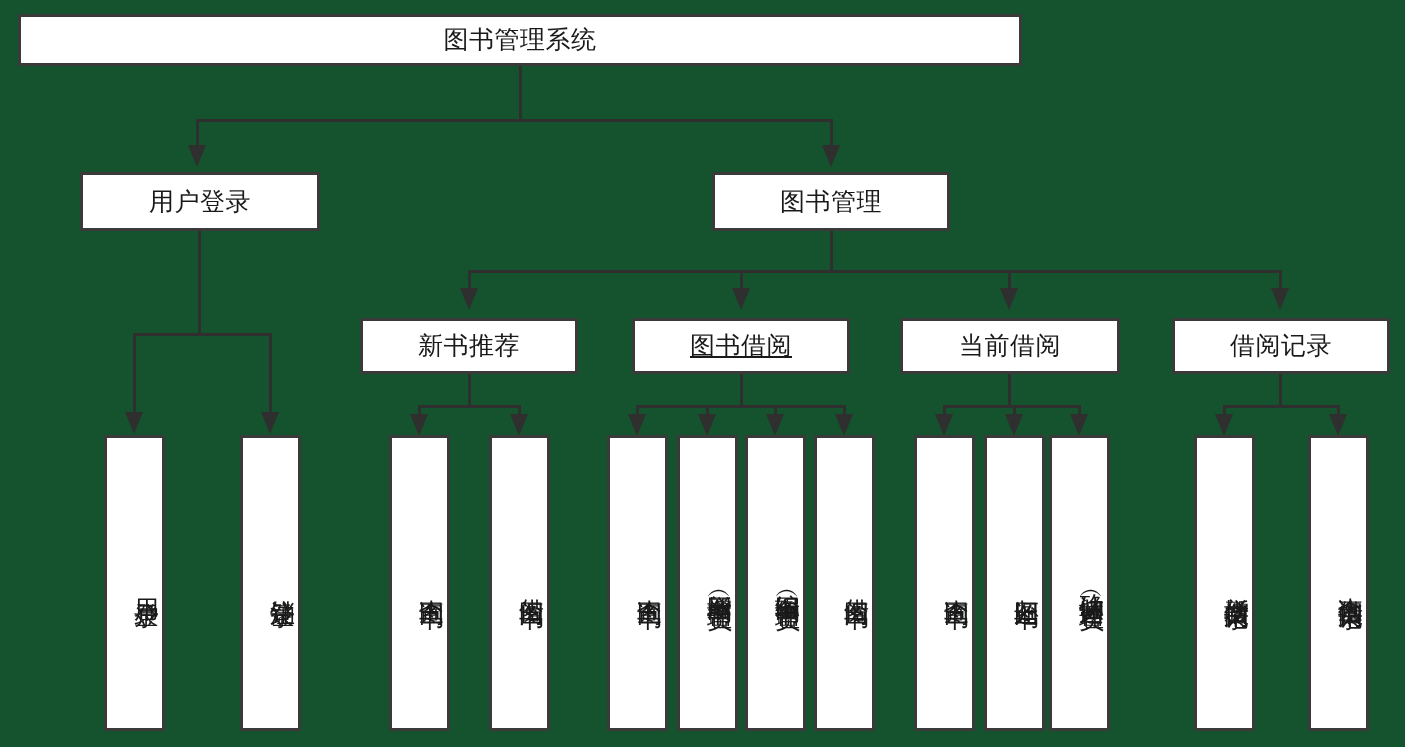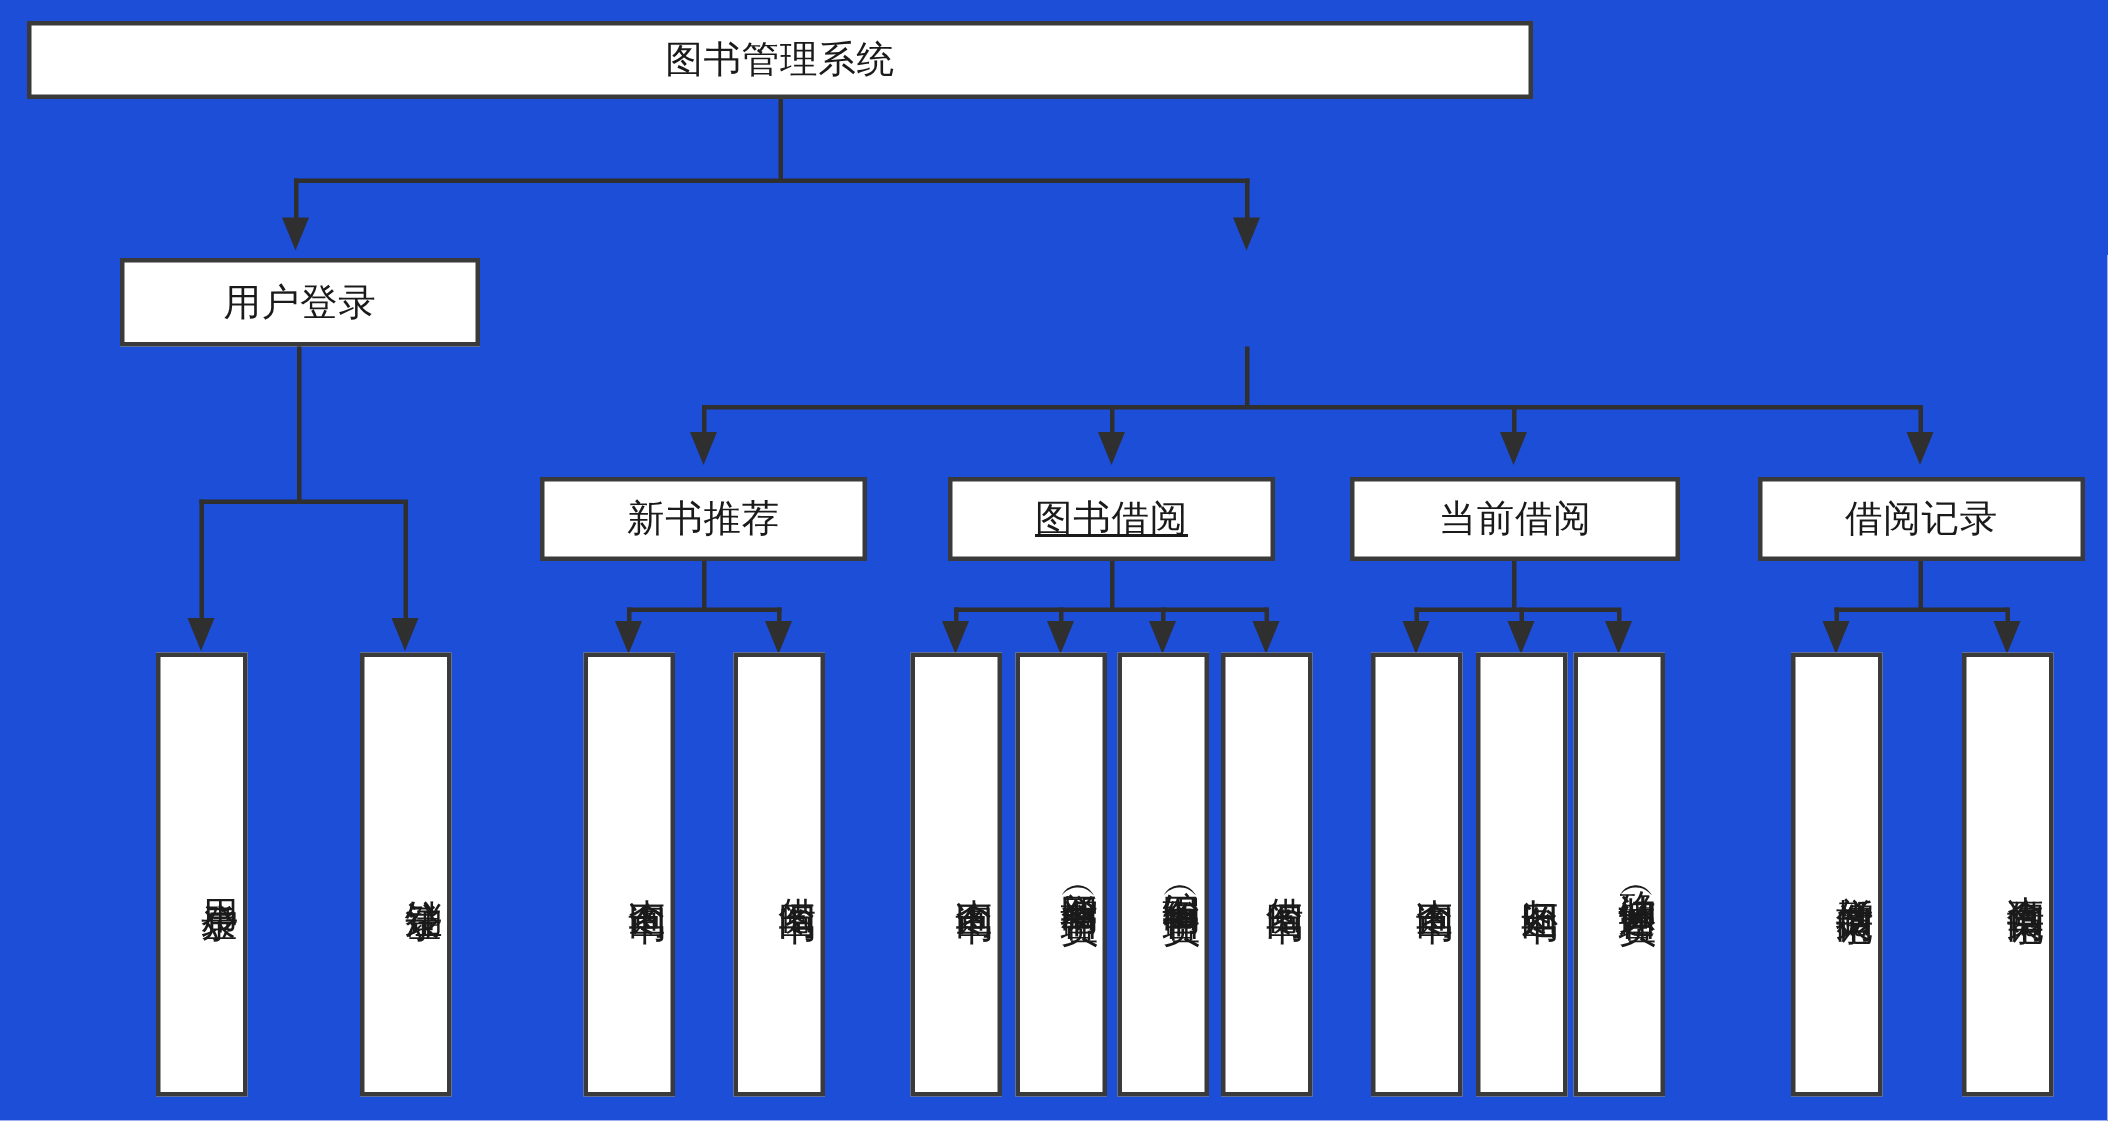--- a/index.html
+++ b/index.html
@@ -7,21 +7,21 @@
     padding: 0;
     background: #ffffff;
   }
   body {
     font-family: "DejaVu Sans", "Liberation Sans", sans-serif;
   }
   #canvas {
     position: relative;
     width: 1405px;
     height: 747px;
-    background: #1d4ed8;
+    background: #14532d;
     overflow: hidden;
   }
   
   .node {
     position: absolute;
     box-sizing: border-box;
     border: 3px solid #3a3a3a;
     background: #ffffff;
     display: flex;
     align-items: center;
@@ -88,20 +88,23 @@
   <div class="edge-v" style="left:196px; top:119px; width:3px; height:27px;"></div>
   <div class="arrow" style="left:188px; top:145px;"></div>
 
   <div class="edge-v" style="left:830px; top:119px; width:3px; height:27px;"></div>
   <div class="arrow" style="left:822px; top:145px;"></div>
 
   <div class="node horiz" style="left:80px; top:172px; width:240px; height:59px;">
     <span>用户登录</span>
   </div>
 
+  <div class="node horiz" style="left:712px; top:172px; width:238px; height:59px;">
+    <span>图书管理</span>
+  </div>
 
   <div class="edge-v" style="left:198px; top:231px; width:3px; height:104px;"></div>
   <div class="edge-h" style="left:133px; top:333px; width:136px; height:3px;"></div>
   <div class="edge-v" style="left:133px; top:333px; width:3px; height:80px;"></div>
   <div class="arrow" style="left:125px; top:412px;"></div>
   <div class="edge-v" style="left:269px; top:333px; width:3px; height:80px;"></div>
   <div class="arrow" style="left:261px; top:412px;"></div>
 
   <div class="edge-v" style="left:830px; top:231px; width:3px; height:41px;"></div>
   <div class="edge-h" style="left:468px; top:270px; width:814px; height:3px;"></div>

